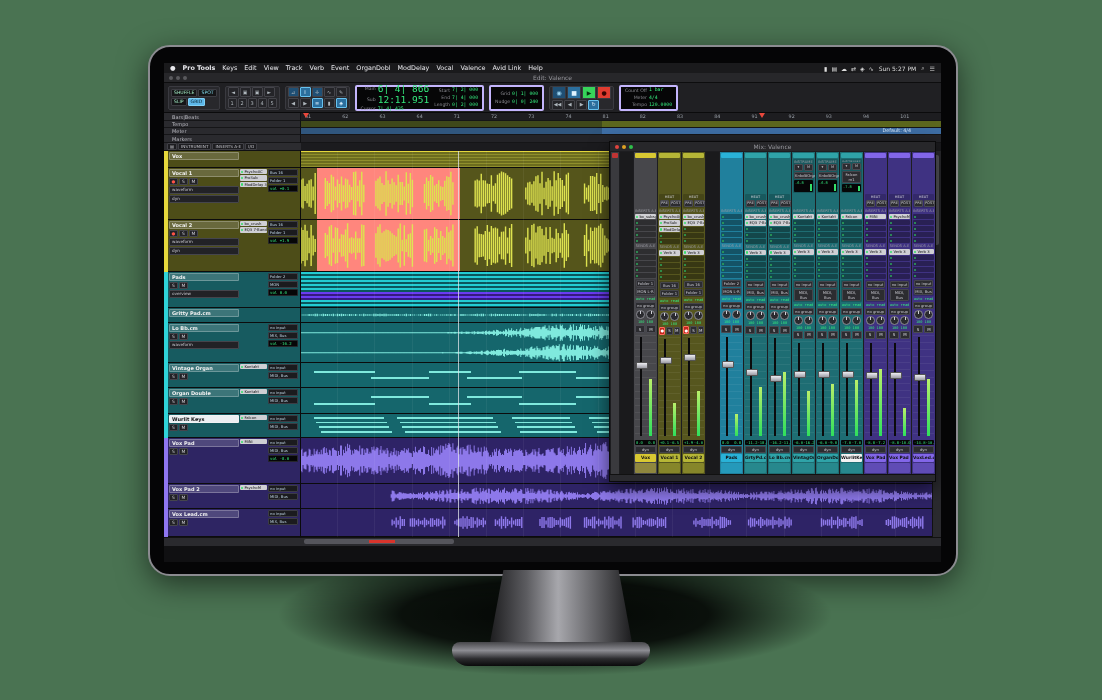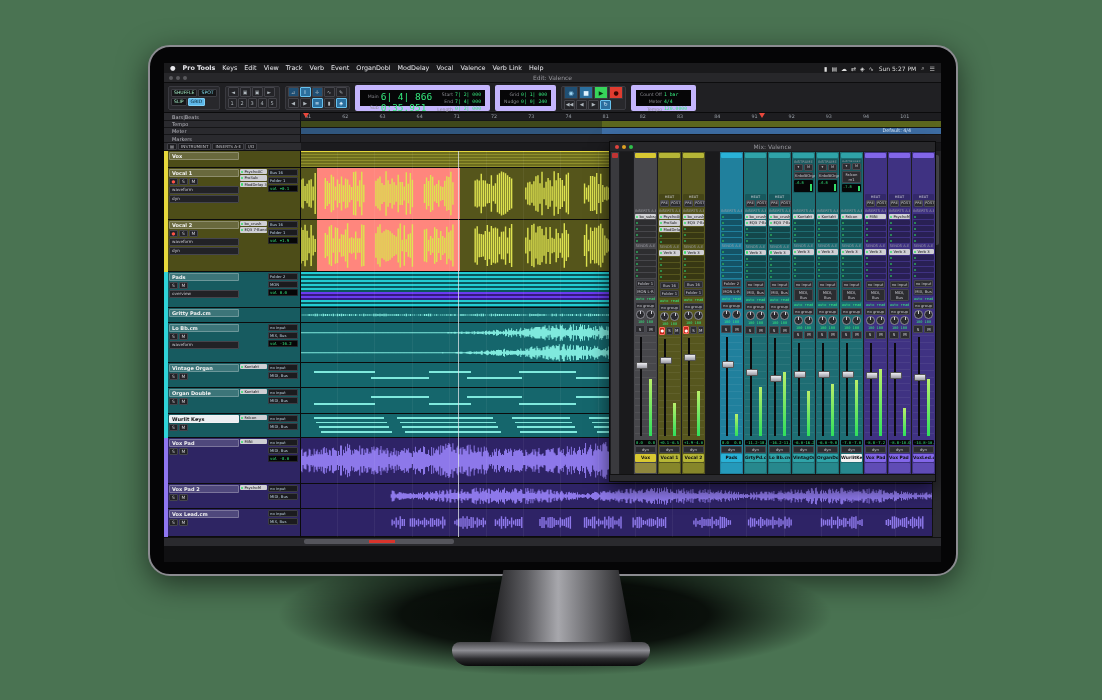--- a/index.html
+++ b/index.html
@@ -33,21 +33,21 @@
   .cl{background:#28282c;border:1px solid #3a3a40;border-radius:2px;display:flex;flex-direction:column;justify-content:center;gap:1px;padding:1px 2px;height:24px;box-sizing:border-box;}
   .rowx{display:flex;gap:1px;align-items:center;}
   .mbtn{font-size:4.6px;padding:0 2px;background:#151517;border:1px solid #3c3c42;color:#9fe8c0;border-radius:1px;line-height:6px;}
   .mbtn.blue{background:#5db7ea;color:#08222e;border-color:#7fd0f5;}
   .mbtn.cy{color:#7fd8ea;}
   .sq{width:9px;height:8px;background:#242428;border:1px solid #44444a;border-radius:1px;color:#aeb6bc;
      font-size:5px;display:flex;align-items:center;justify-content:center;line-height:1;}
   .sq.on{background:#2b6f9e;border-color:#67c2ef;color:#dff3ff;}
   .sq.grp{background:#1f4f74;}
   .tsq{width:12px;height:11px;border-radius:1px;border:1px solid #3a3a40;display:flex;align-items:center;justify-content:center;font-size:6px;}
-  .lcd{background:#060607;border:5px solid #c4b5fd;border-radius:2px;height:26px;display:flex;gap:3px;padding:1px 3px;box-sizing:border-box;}
+  .lcd{background:#060607;border:2px solid #c4b5fd;border-radius:2px;height:26px;display:flex;gap:3px;padding:1px 3px;box-sizing:border-box;align-items:center;}
   .lcd .lab{color:#8b8b92;font-size:4.6px;text-align:right;}
   .green{color:#35ea7e;font-family:"DejaVu Sans Mono",monospace;}
   .dig{font-size:9.5px;line-height:9px;letter-spacing:0;}
   .dsm{font-size:4.8px;line-height:5.4px;}
   .lcd table{border-spacing:0;}
   
   .rulers{position:absolute;left:0;top:50px;width:100%;height:30px;background:#202023;}
   .rrow{position:absolute;left:0;width:137px;background:#2a2a2e;border-bottom:1px solid #151517;border-right:1px solid #101012;
     font-size:5px;color:#b9b9c0;display:flex;align-items:center;padding-left:8px;box-sizing:border-box;}
   .rlane{position:absolute;left:137px;right:0;border-bottom:1px solid #151517;box-sizing:border-box;}
@@ -141,21 +141,21 @@
             <span class="mi">Keys</span>
             <span class="mi">Edit</span>
             <span class="mi">View</span>
             <span class="mi">Track</span>
             <span class="mi">Verb</span>
             <span class="mi">Event</span>
             <span class="mi">OrganDobl</span>
             <span class="mi">ModDelay</span>
             <span class="mi">Vocal</span>
             <span class="mi">Valence</span>
-            <span class="mi">Verb Link</span>
+            <span class="mi">Avid Link</span>
             <span class="mi">Help</span>
           </span>
         <span class="mb-right">
           <span id="status-icons" style="display:flex;gap:4px;">
               <span>▮</span>
               <span>▤</span>
               <span>☁</span>
               <span>⇄</span>
               <span>◈</span>
               <span>∿</span>
@@ -219,21 +219,21 @@
         </div>
         <div class="lcd">
           <table>
               <tbody>
             <tr>
                   <td class="lab">Main</td>
                 <td class="green dig">6| 4| 866</td>
                 </tr>
             <tr>
                   <td class="lab">Sub</td>
-                <td class="green dig">0:35.951</td>
+                <td class="green dig">12:11.951</td>
                 </tr>
             <tr>
                   <td class="lab">Cursor</td>
                 <td class="green dsm">7| 4| 435</td>
                 </tr>
           </tbody>
             </table>
           <table>
               <tbody>
             <tr>

